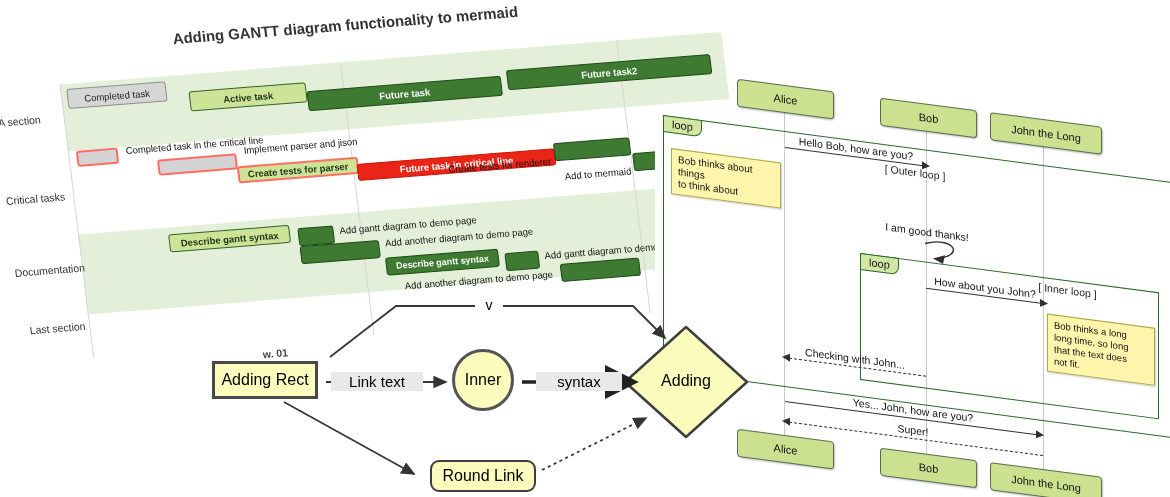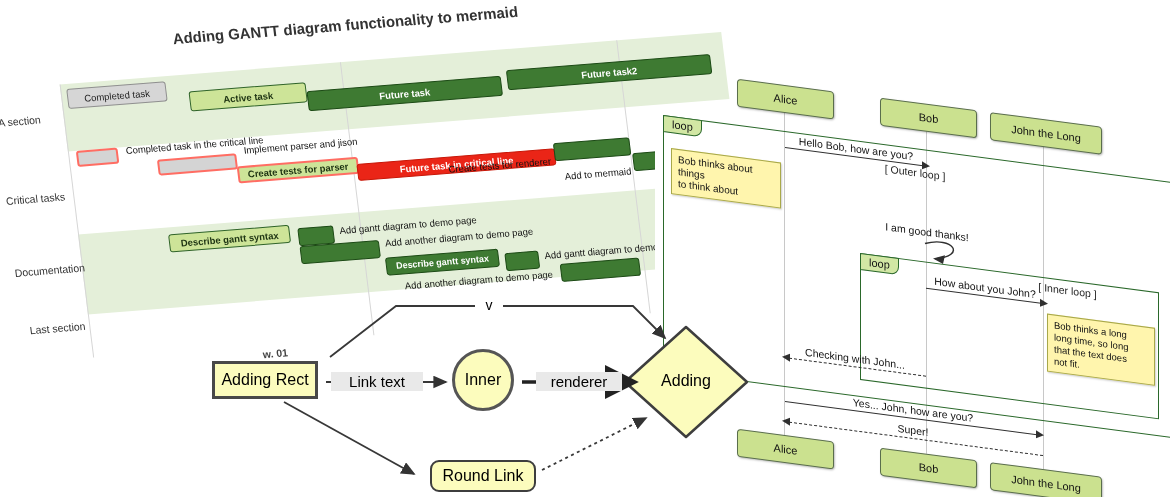--- a/index.html
+++ b/index.html
@@ -187,17 +187,17 @@
       <path d="M284,402 L414,474" fill="none" stroke="#383838" stroke-width="1.8" marker-end="url(#ah)"></path>
       <path d="M542,470 L646,418" fill="none" stroke="#383838" stroke-width="1.8" stroke-dasharray="3,3.5" marker-end="url(#ah)"></path>
     </svg>
 
     <div class="fnode" style="left:212px;top:361px;width:106px;height:38px;border:3px solid #484848;">Adding Rect</div>
     <div class="fnode" style="left:452px;top:349px;width:62px;height:62px;border:3px solid #555;border-radius:50%;">Inner</div>
     <div class="fnode" style="left:430px;top:460px;width:106px;height:32px;border:2.5px solid #3e3e3e;border-radius:9px;">Round Link</div>
     <div style="position:absolute;left:626px;top:372px;width:120px;text-align:center;font-size:16px;color:#000;">Adding</div>
 
     <div class="flabel" style="left:331px;top:372px;width:88px;">Link text</div>
-    <div class="flabel" style="left:536px;top:372px;width:82px;">renderer</div>
+    <div class="flabel" style="left:536px;top:372px;width:82px;">syntax</div>
     <div class="flabel" style="left:475px;top:296px;width:24px;background:#fff;font-size:14px;">v</div>
   </div>
 
 </div>
 
 </body></html>

